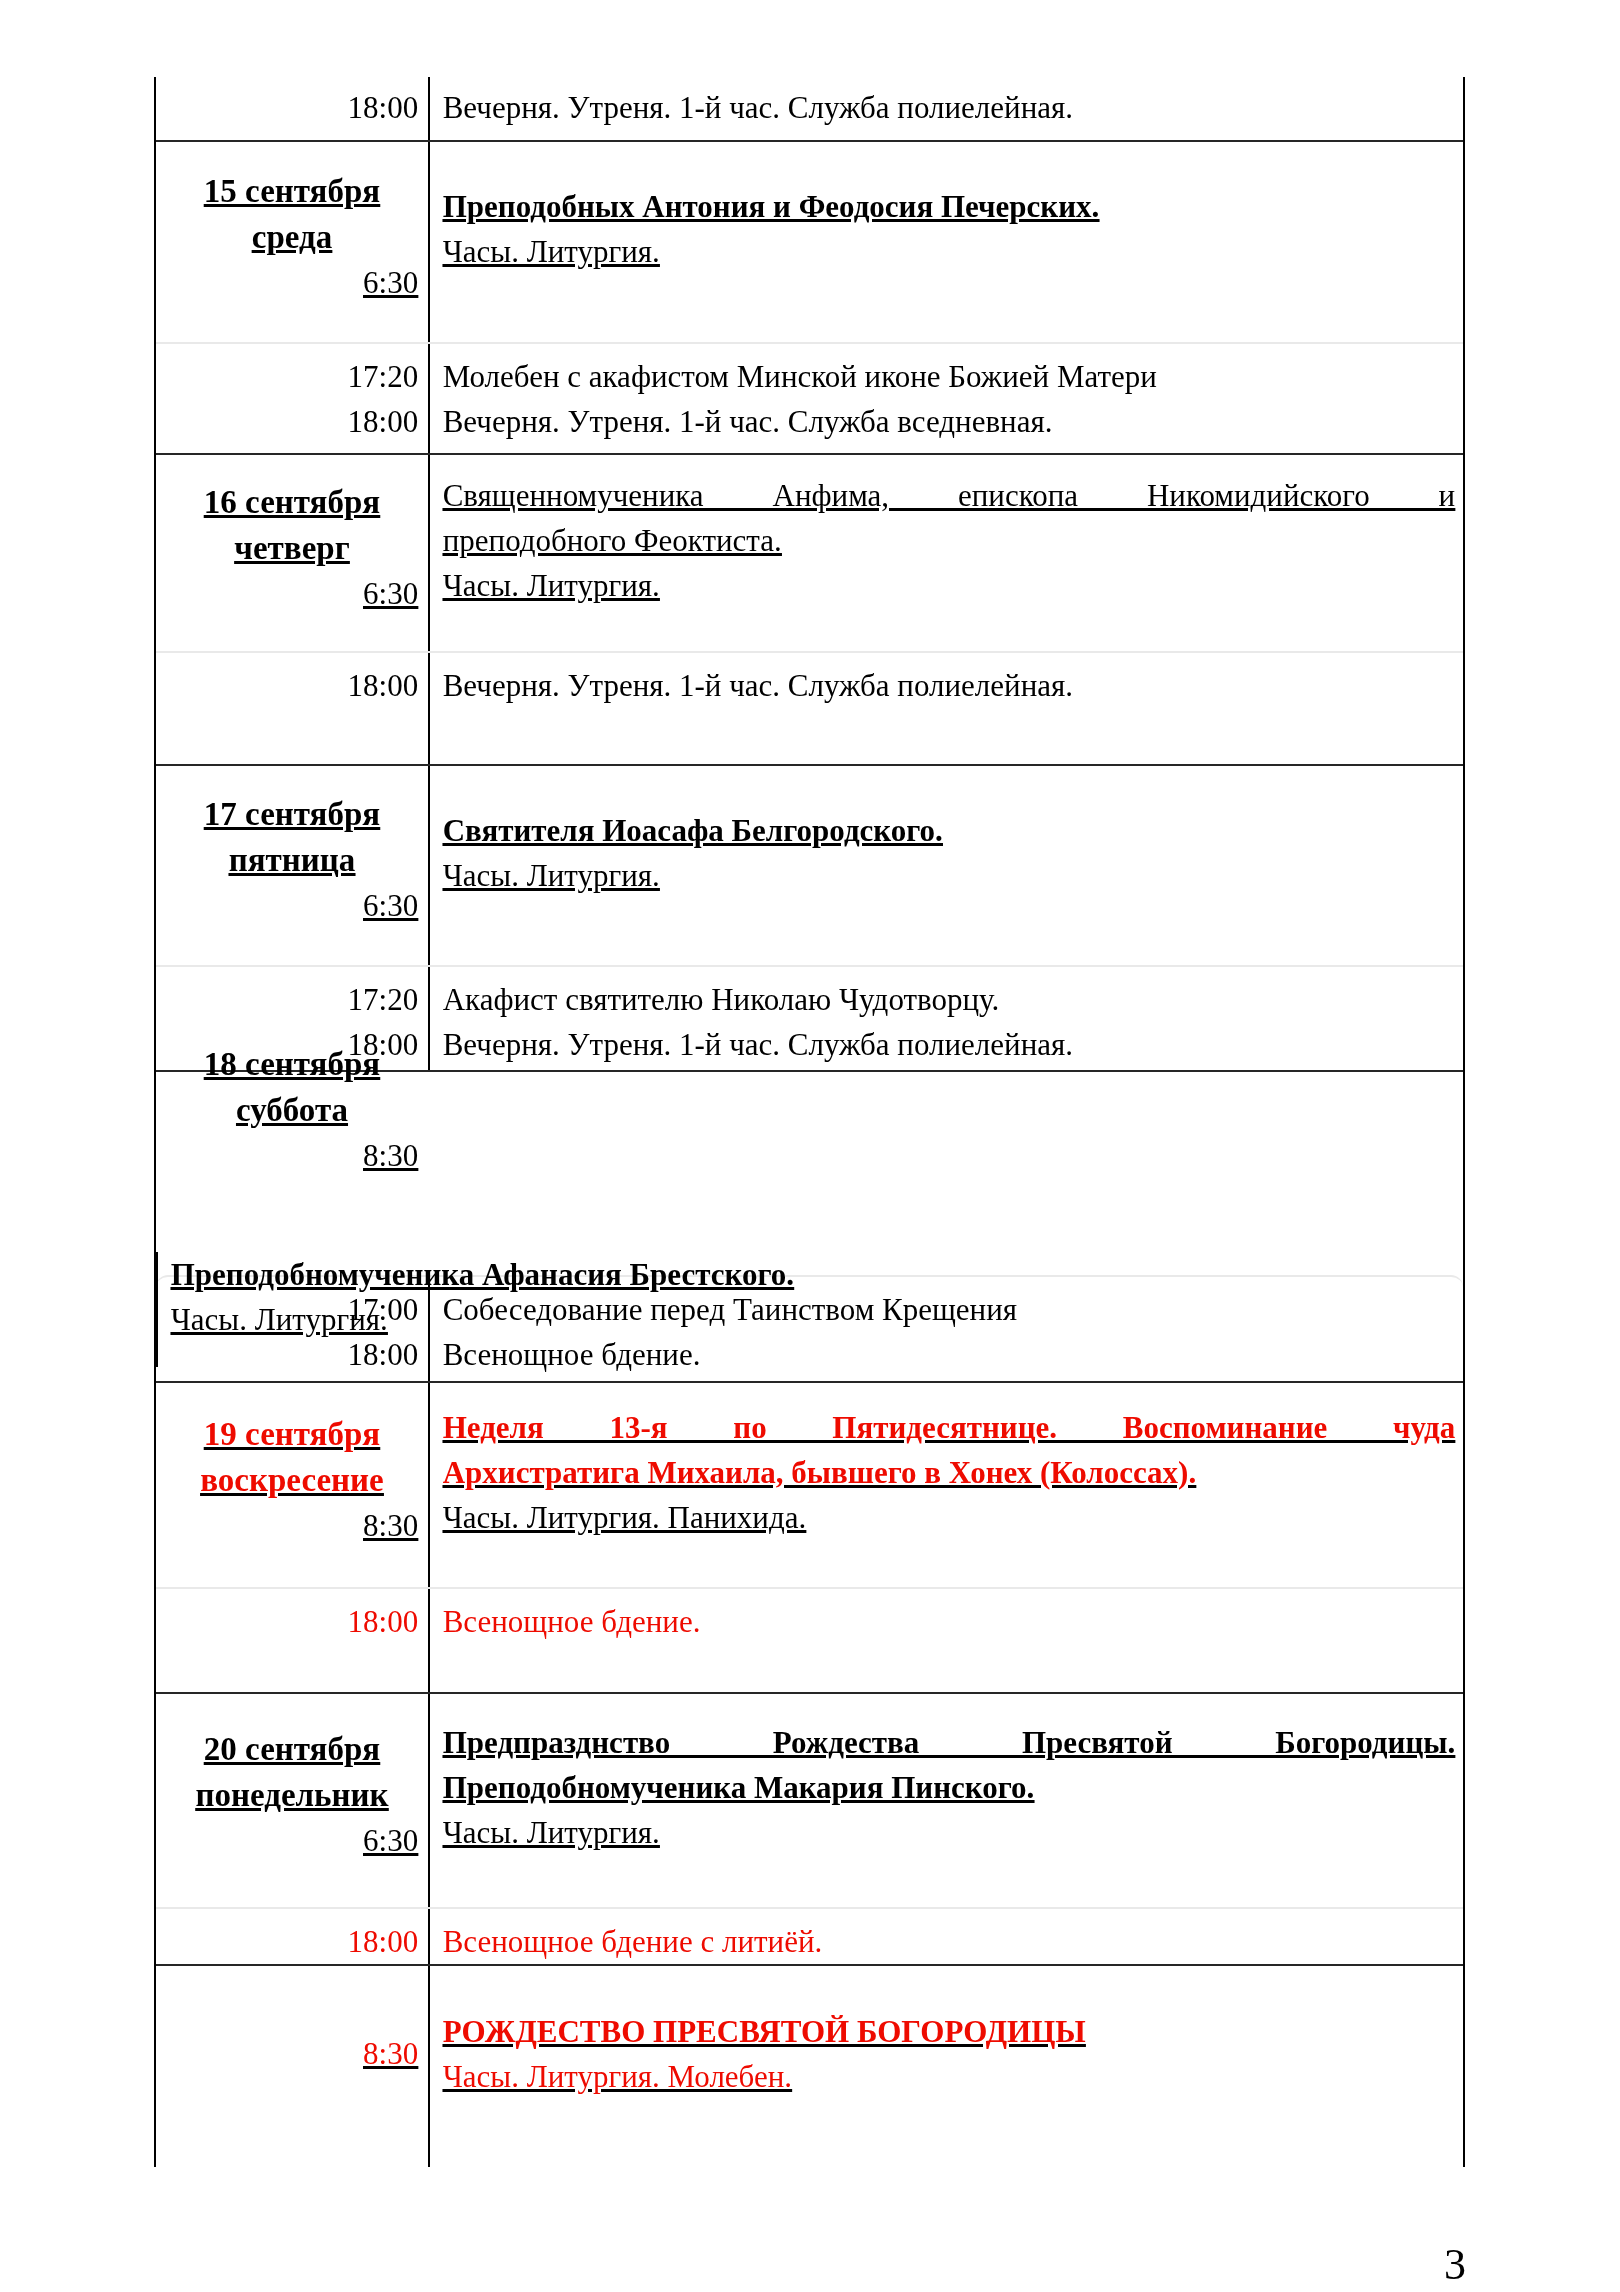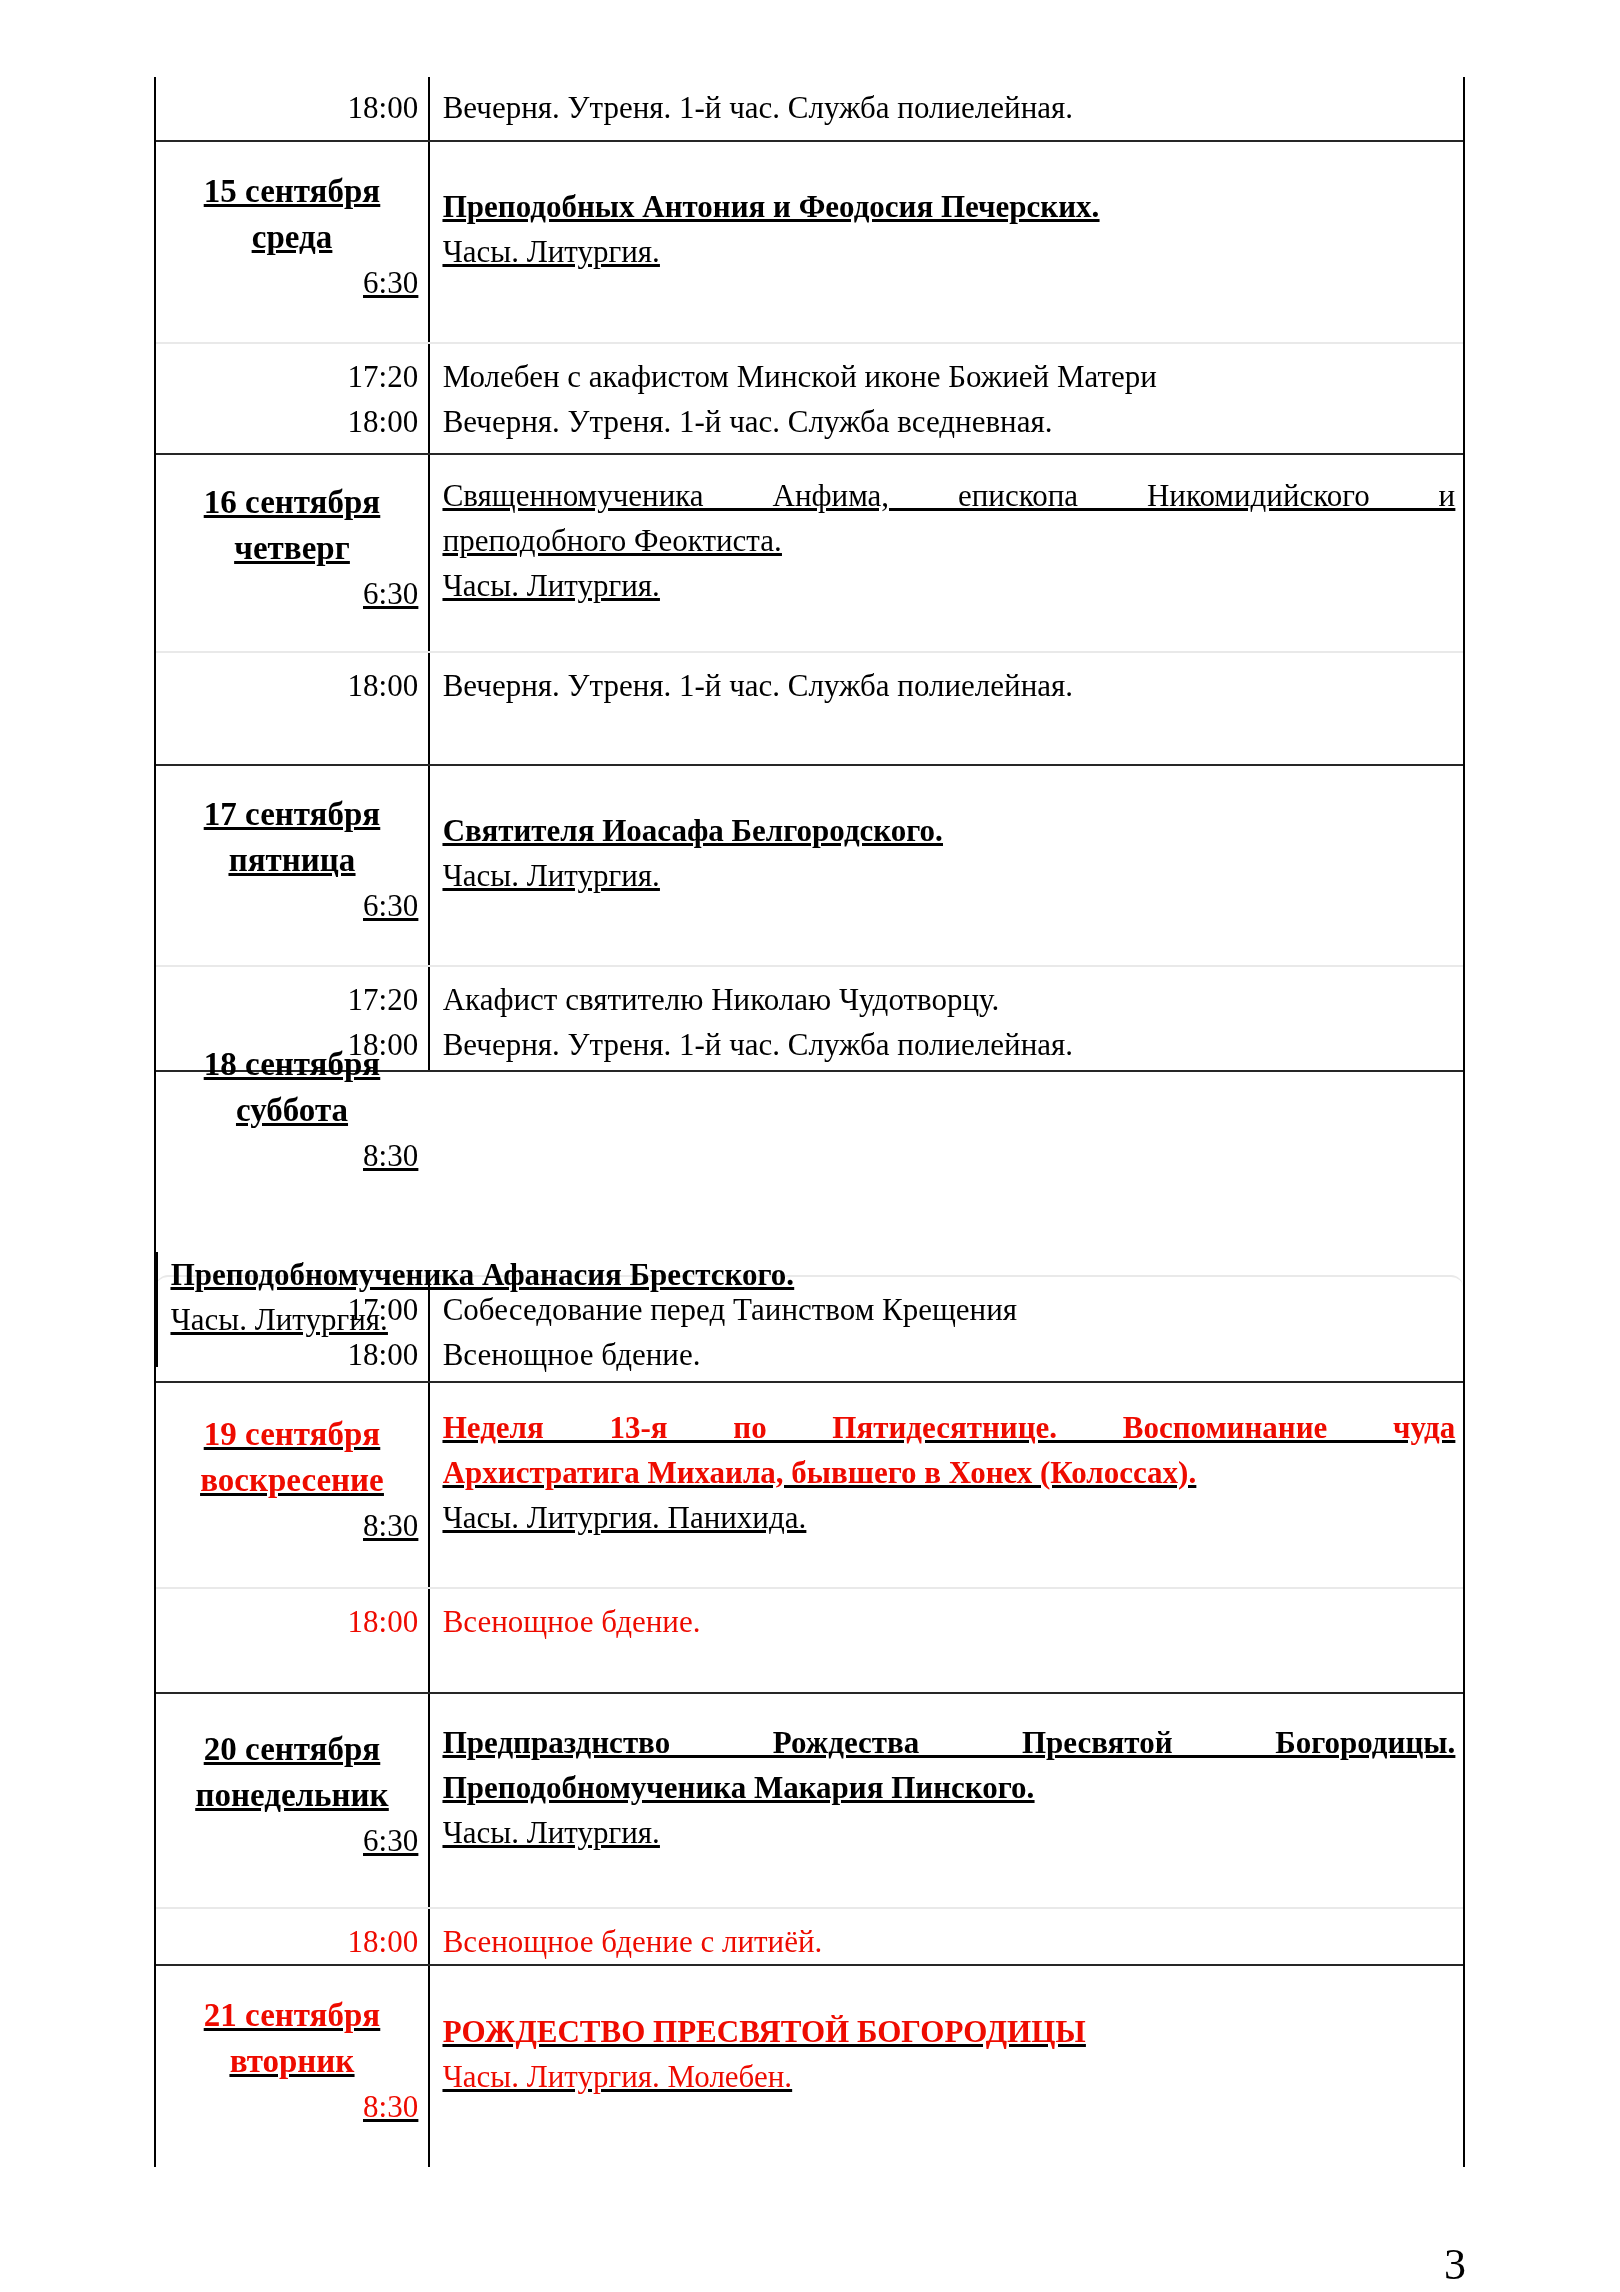--- a/index.html
+++ b/index.html
@@ -216,24 +216,20 @@
             <div class="t time red">18:00</div>
           </div>
           <div class="c2 stack">
             <div class="t desc red">Всенощное бдение с литиёй.</div>
           </div>
         </div>
       </div>
       <div class="day">
         <div class="sub sb suba" style="height: 201px;">
           <div class="c1 sb">
-            <div class="datebox red">
-              <div>21 сентября</div>
-              <div>вторник</div>
-            </div>
             <div class="t time morn red">8:30</div>
           </div>
           <div class="c2 sb">
             <div class="titlebox">
               <div class="title-line b red">РОЖДЕСТВО ПРЕСВЯТОЙ БОГОРОДИЦЫ</div>
             </div>
             <div class="t desc morn red">Часы. Литургия. Молебен.</div>
           </div>
         </div>
       </div>

